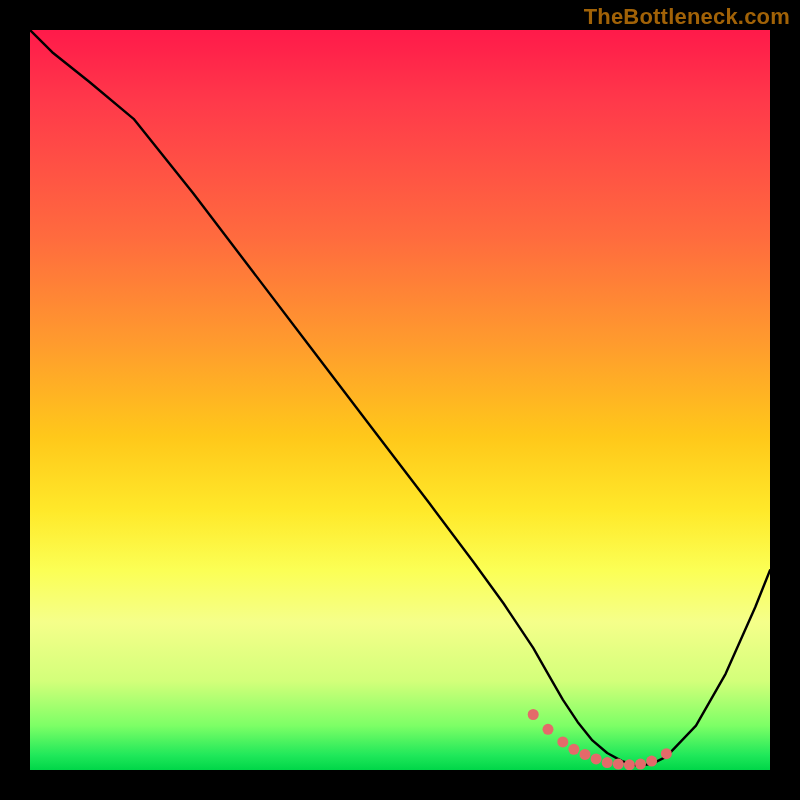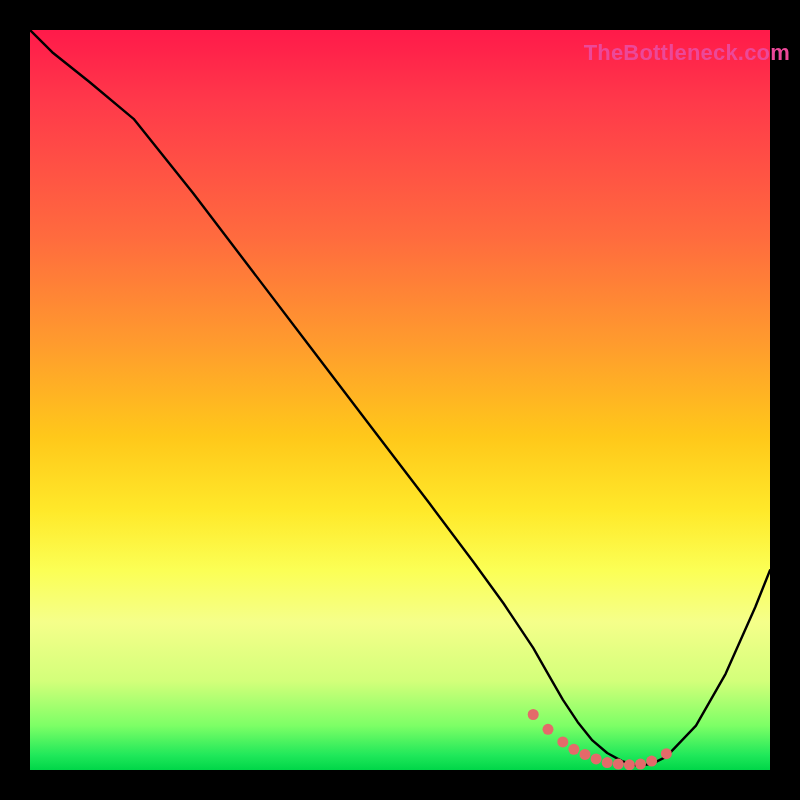--- a/index.html
+++ b/index.html
@@ -14,27 +14,26 @@
   .frame {
     position: relative;
     width: 800px;
     height: 800px;
     background: #000;
   }
   .watermark {
     position: absolute;
     top: 4px;
     right: 10px;
-    color: #ec4899;
+    color: #a16207;
     font-size: 22px;
     font-weight: 600;
     letter-spacing: 0.2px;
     z-index: 20;
     user-select: none;
-    margin-top: 36px;
   }
   .plot-area {
     position: absolute;
     left: 30px;
     top: 30px;
     width: 740px;
     height: 740px;
   }
   .gradient-bg {
     position: absolute;

